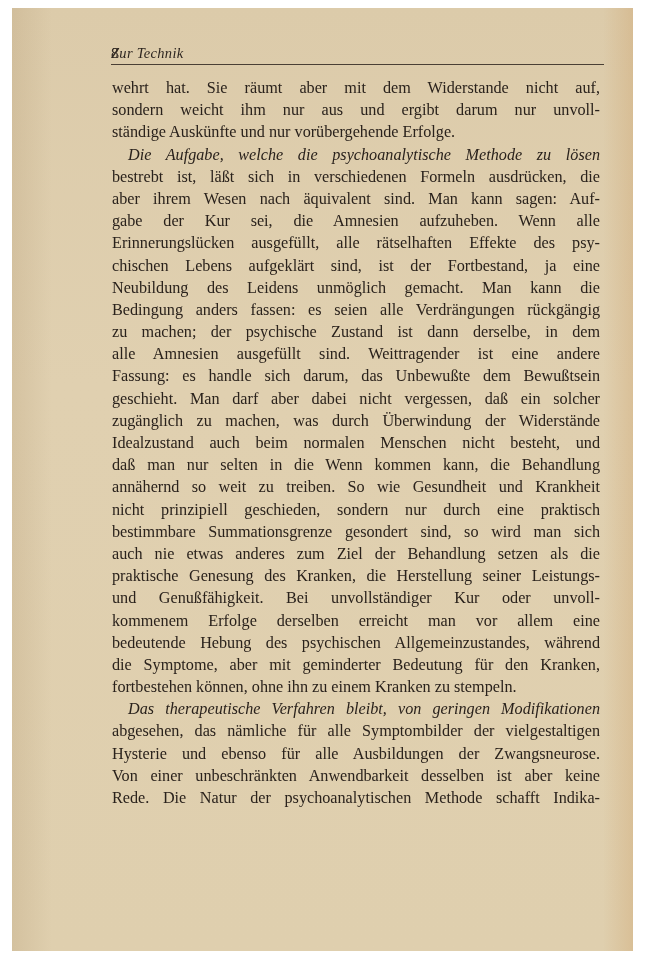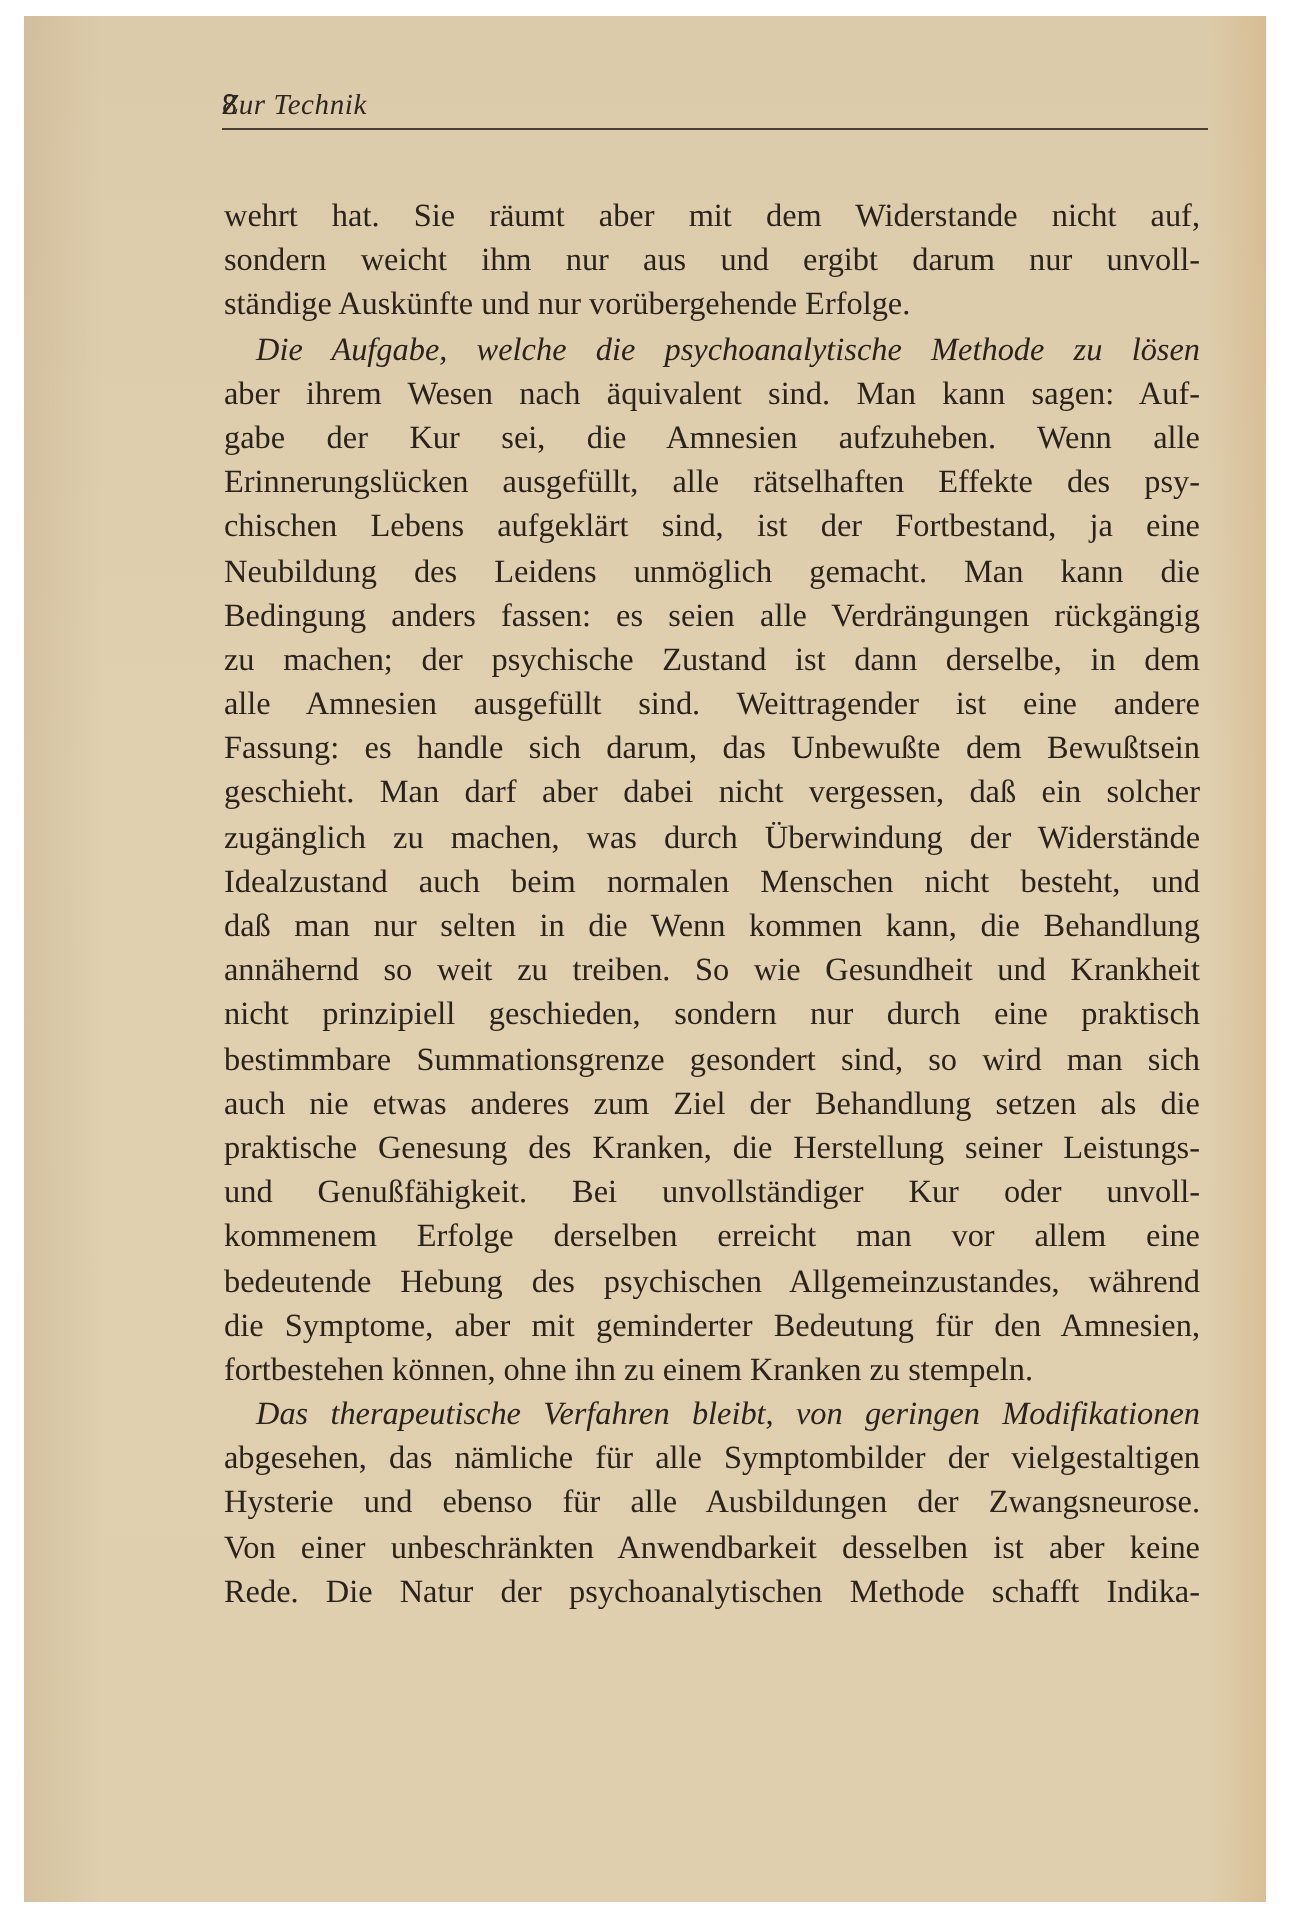--- a/index.html
+++ b/index.html
@@ -62,21 +62,20 @@
     }
     .body-text {
       position: absolute;
       left: 100px;
       top: 69px;
       width: 488px;
       font-family: "Liberation Serif", serif;
       font-size: 16.2px;
       line-height: 22.2px;
       color: #2a221c;
-      margin-top: 20px;
     }
     .line {
       display: block;
       height: 22.2px;
       white-space: nowrap;
       text-align: justify;
       text-align-last: justify;
       overflow: hidden;
     }
     .line.indent {
@@ -95,20 +94,21 @@
     <span class="page-number">8</span>
     <span class="head-title">Zur Technik</span>
   </div>
   <div class="head-rule"></div>
 
   <div class="body-text" id="body-text">
       <span class="line">wehrt hat. Sie räumt aber mit dem Widerstande nicht auf,</span>
       <span class="line">sondern weicht ihm nur aus und ergibt darum nur unvoll-</span>
       <span class="line last">ständige Auskünfte und nur vorübergehende Erfolge.</span>
       <span class="line indent">Die Aufgabe, welche die psychoanalytische Methode zu lösen</span>
+      <span class="line">bestrebt ist, läßt sich in verschiedenen Formeln ausdrücken, die</span>
       <span class="line">aber ihrem Wesen nach äquivalent sind. Man kann sagen: Auf-</span>
       <span class="line">gabe der Kur sei, die Amnesien aufzuheben. Wenn alle</span>
       <span class="line">Erinnerungslücken ausgefüllt, alle rätselhaften Effekte des psy-</span>
       <span class="line">chischen Lebens aufgeklärt sind, ist der Fortbestand, ja eine</span>
       <span class="line">Neubildung des Leidens unmöglich gemacht. Man kann die</span>
       <span class="line">Bedingung anders fassen: es seien alle Verdrängungen rückgängig</span>
       <span class="line">zu machen; der psychische Zustand ist dann derselbe, in dem</span>
       <span class="line">alle Amnesien ausgefüllt sind. Weittragender ist eine andere</span>
       <span class="line">Fassung: es handle sich darum, das Unbewußte dem Bewußtsein</span>
       <span class="line">geschieht. Man darf aber dabei nicht vergessen, daß ein solcher</span>
@@ -116,21 +116,21 @@
       <span class="line">Idealzustand auch beim normalen Menschen nicht besteht, und</span>
       <span class="line">daß man nur selten in die Wenn kommen kann, die Behandlung</span>
       <span class="line">annähernd so weit zu treiben. So wie Gesundheit und Krankheit</span>
       <span class="line">nicht prinzipiell geschieden, sondern nur durch eine praktisch</span>
       <span class="line">bestimmbare Summationsgrenze gesondert sind, so wird man sich</span>
       <span class="line">auch nie etwas anderes zum Ziel der Behandlung setzen als die</span>
       <span class="line">praktische Genesung des Kranken, die Herstellung seiner Leistungs-</span>
       <span class="line">und Genußfähigkeit. Bei unvollständiger Kur oder unvoll-</span>
       <span class="line">kommenem Erfolge derselben erreicht man vor allem eine</span>
       <span class="line">bedeutende Hebung des psychischen Allgemeinzustandes, während</span>
-      <span class="line">die Symptome, aber mit geminderter Bedeutung für den Amnesien,</span>
+      <span class="line">die Symptome, aber mit geminderter Bedeutung für den Kranken,</span>
       <span class="line last">fortbestehen können, ohne ihn zu einem Kranken zu stempeln.</span>
       <span class="line indent">Das therapeutische Verfahren bleibt, von geringen Modifikationen</span>
       <span class="line">abgesehen, das nämliche für alle Symptombilder der vielgestaltigen</span>
       <span class="line">Hysterie und ebenso für alle Ausbildungen der Zwangsneurose.</span>
       <span class="line">Von einer unbeschränkten Anwendbarkeit desselben ist aber keine</span>
       <span class="line">Rede. Die Natur der psychoanalytischen Methode schafft Indika-</span>
     </div>
 </div>
 
 </body></html>

